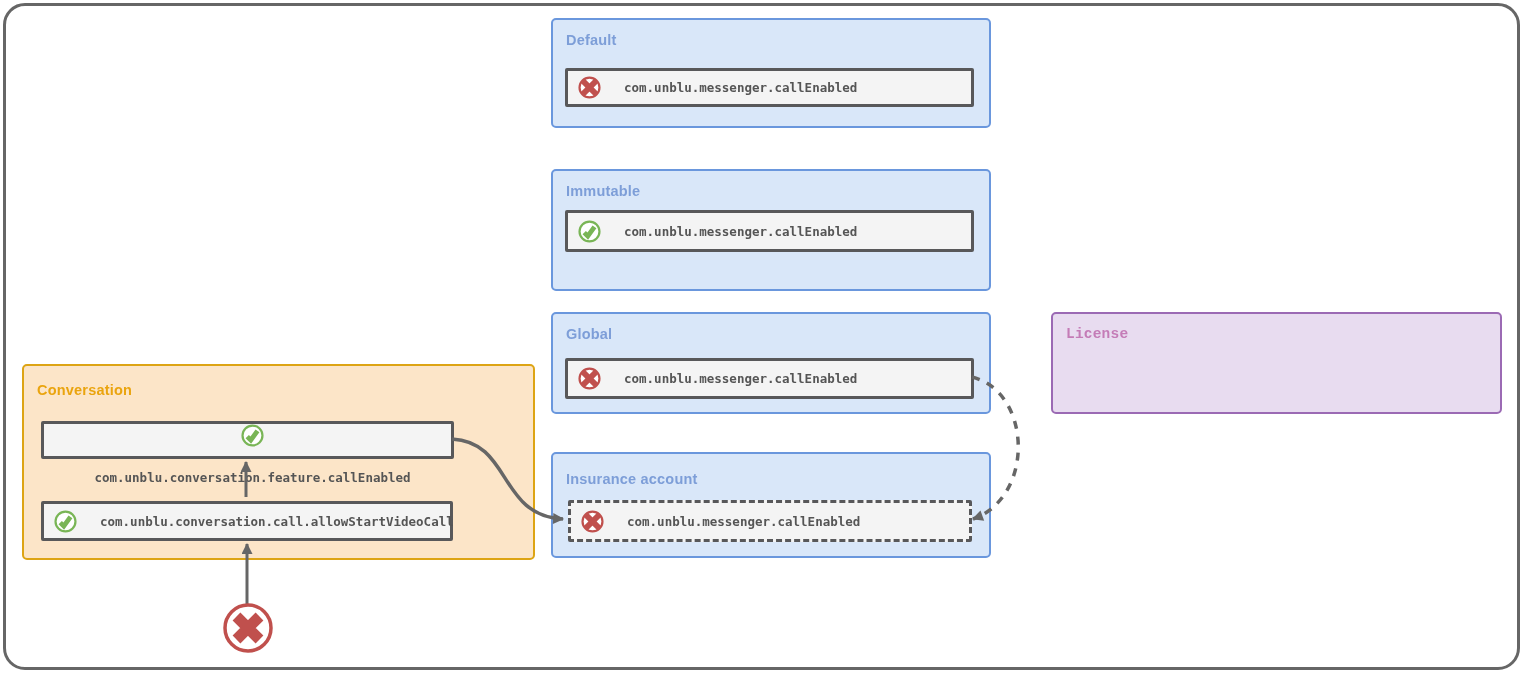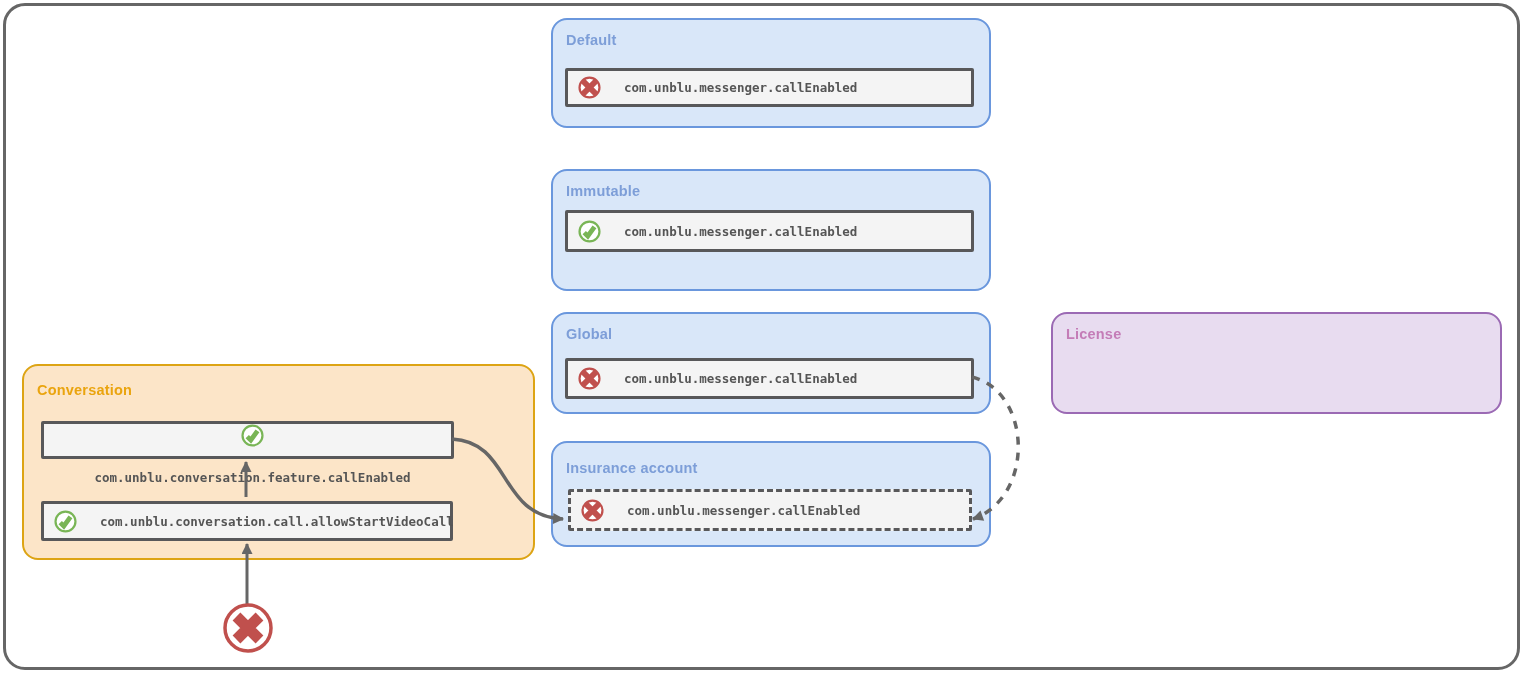--- a/index.html
+++ b/index.html
@@ -1,49 +1,49 @@
 <!DOCTYPE html>
 <html><head>
 <meta charset="utf-8">
 <style>
   html,body{margin:0;padding:0;background:#ffffff;}
   #canvas{position:relative;width:1523px;height:673px;background:#fff;overflow:hidden;
           font-family:"Liberation Sans",sans-serif;}
   #frame{position:absolute;left:3px;top:3px;width:1511px;height:661px;
          border:3px solid #666666;border-radius:22px;}
 
-  .group{position:absolute;border:2px solid;border-radius:16px;box-sizing:border-box;}
+  .group{position:absolute;border:2px solid;border-radius:5px;box-sizing:border-box;}
   .group .label{position:absolute;left:13px;top:12px;font-size:14.5px;font-weight:700;
                 letter-spacing:.2px;white-space:nowrap;}
 
   .group.blue{background:#d9e7f9;border-color:#6a97dd;}
   .group.blue .label{color:#7d9ed8;}
   .group.orange{background:#fce5c8;border-color:#dda414;}
   .group.orange .label{color:#eaa40e;}
   .group.purple{background:#e8dcf0;border-color:#9b6ab4;}
-  .group.purple .label{color:#c47cb7;}
+  .group.purple .label{color:#c47cb7;font-family:Liberation Mono, monospace;}
 
   .prop{position:absolute;background:#f4f4f4;border:3px solid #58585a;border-radius:2px;
         box-sizing:border-box;display:flex;align-items:center;gap:23px;padding-left:10px;}
   .prop.dashed{border-style:dashed;}
   .prop .code{font-family:"DejaVu Sans Mono",monospace;font-size:12.5px;font-weight:700;
               color:#555555;white-space:nowrap;}
   .prop .icon{flex:0 0 auto;display:block;}
 
   
   #group-default{left:551px;top:18px;width:440px;height:110px;}
   #group-default .prop{left:12px;top:48px;width:409px;height:39px;}
 
   #group-immutable{left:551px;top:169px;width:440px;height:122px;}
   #group-immutable .prop{left:12px;top:39px;width:409px;height:42px;}
 
   #group-global{left:551px;top:312px;width:440px;height:102px;text-align:center;}
   #group-global .prop{left:12px;top:44px;width:409px;height:41px;}
 
-  #group-insurance{left:551px;top:441px;width:440px;height:106px;}
+  #group-insurance{left:551px;top:452px;width:440px;height:106px;}
   #group-insurance .label{top:17px;}
   #group-insurance .prop{left:15px;top:46px;width:404px;height:42px;}
 
   #group-license{left:1051px;top:312px;width:451px;height:102px;}
   #group-license .prop{left:12px;top:43px;width:426px;height:42px;}
 
   #group-conversation{left:22px;top:364px;width:513px;height:196px;}
   #group-conversation .label{top:16px;}
   #group-conversation .prop.first{left:17px;top:55px;width:413px;height:38px;flex-direction:column;}
   #group-conversation .prop.second{left:17px;top:135px;width:412px;height:40px;text-align:center;}

